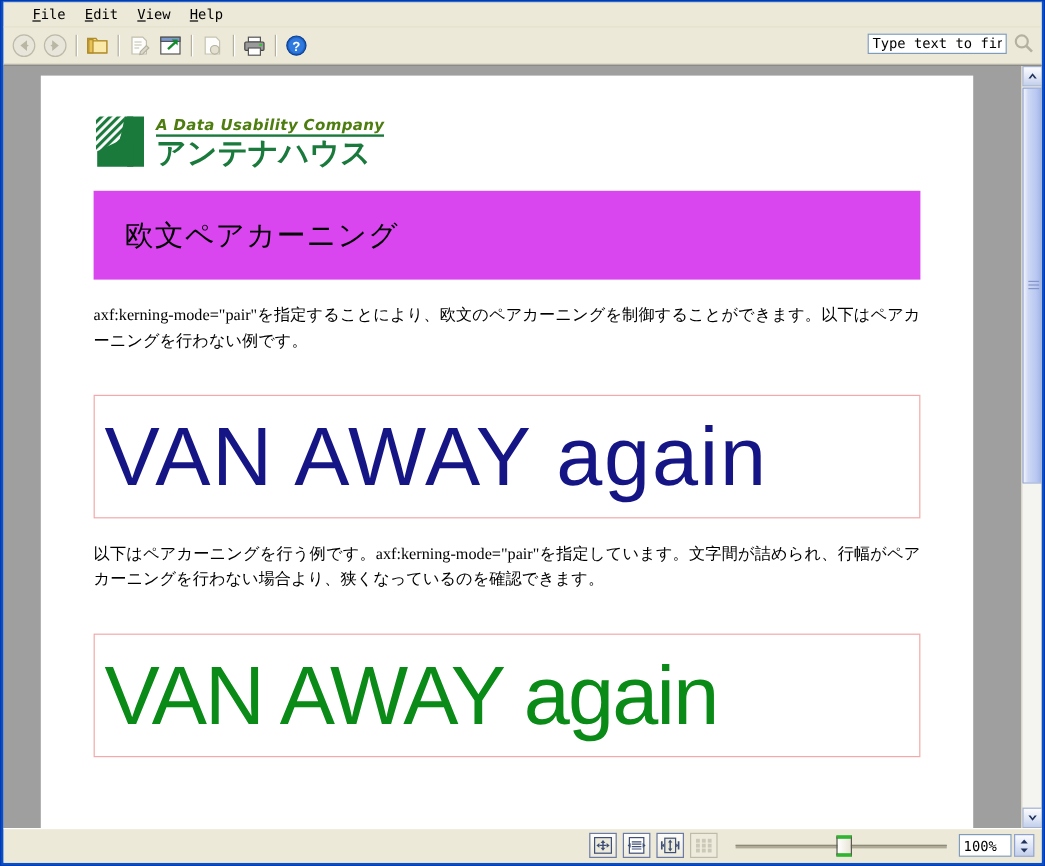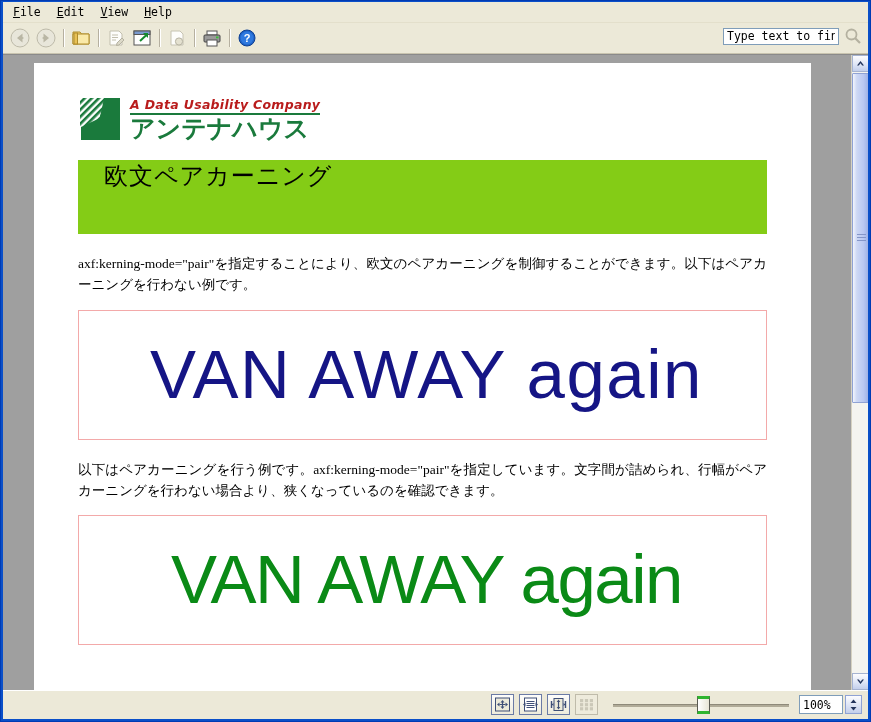--- a/index.html
+++ b/index.html
@@ -86,21 +86,21 @@
     display: flex; flex-direction: column;
     margin: 0 2px 2px 2px;
     border-top: 1px solid #0a4fc8;
   }
 
   
   #menu-bar {
     height: 20px; flex: 0 0 20px;
     background: #ece9d8;
     display: flex; align-items: center;
-    padding-left: 2px;
+    padding-left: 16px;
     border-bottom: 1px solid #e3dfcb;
   }
   .menu-item {
     font-size: 11.5px;
     color: #000;
     padding: 2px 8px;
     font-family: "DejaVu Sans Mono", monospace;
     cursor: default;
   }
   .menu-item u { text-decoration: underline; }
@@ -169,21 +169,21 @@
   }
 
   
   #logo-row {
     display: flex; align-items: flex-end;
     margin-bottom: 4px;
   }
   #logo-mark { width: 50px; height: 46px; flex: 0 0 50px; }
   #logo-text-block { margin-left: 2px; }
   #logo-tagline {
-    color: #b91c1c;
+    color: #4d7c0f;
     font-size: 12.5px;
     font-style: italic;
     font-weight: bold;
     font-family: "DejaVu Sans", sans-serif;
     letter-spacing: 0.3px;
     border-bottom: 2px solid #1a7a3c;
     padding-bottom: 1px;
     display: inline-block;
   }
   #logo-jp {
@@ -199,24 +199,24 @@
     font-family: "Liberation Serif", serif;
     font-size: 12.5px;
     color: #000;
     margin-left: 8px;
     white-space: nowrap;
     padding-bottom: 2px;
   }
 
   
   #heading-band {
-    background: #84cc16;
+    background: #d946ef;
     height: 74px;
     margin-top: 18px;
-    display: flex; 
+    display: flex; align-items: center;
     padding-left: 26px;
   }
   #heading-text {
     font-size: 24px;
     color: #000;
     font-family: "DejaVu Sans", sans-serif;
     letter-spacing: 1px;
   }
 
   .body-para {
@@ -224,26 +224,25 @@
     font-size: 13.5px;
     color: #000;
     line-height: 1.55;
     margin-top: 20px;
     text-align: justify;
   }
 
   .sample-box {
     border: 1px solid #f3a9a9;
     box-sizing: border-box;
-    margin-top: 13px;
-    height: 130px;
+    margin-top: 34px;
+    height: 103px;
     display: flex; align-items: center;
     padding-left: 8px;
     overflow: hidden;
-    justify-content: center;
   }
   .sample-text {
     font-family: "Liberation Sans", sans-serif;
     font-size: 69px;
     line-height: 1;
     white-space: nowrap;
   }
   #sample-nokern { color: #151585; letter-spacing: 1.5px; }
   #sample-kern  { color: #0a8a16; letter-spacing: -1.5px; }
 

